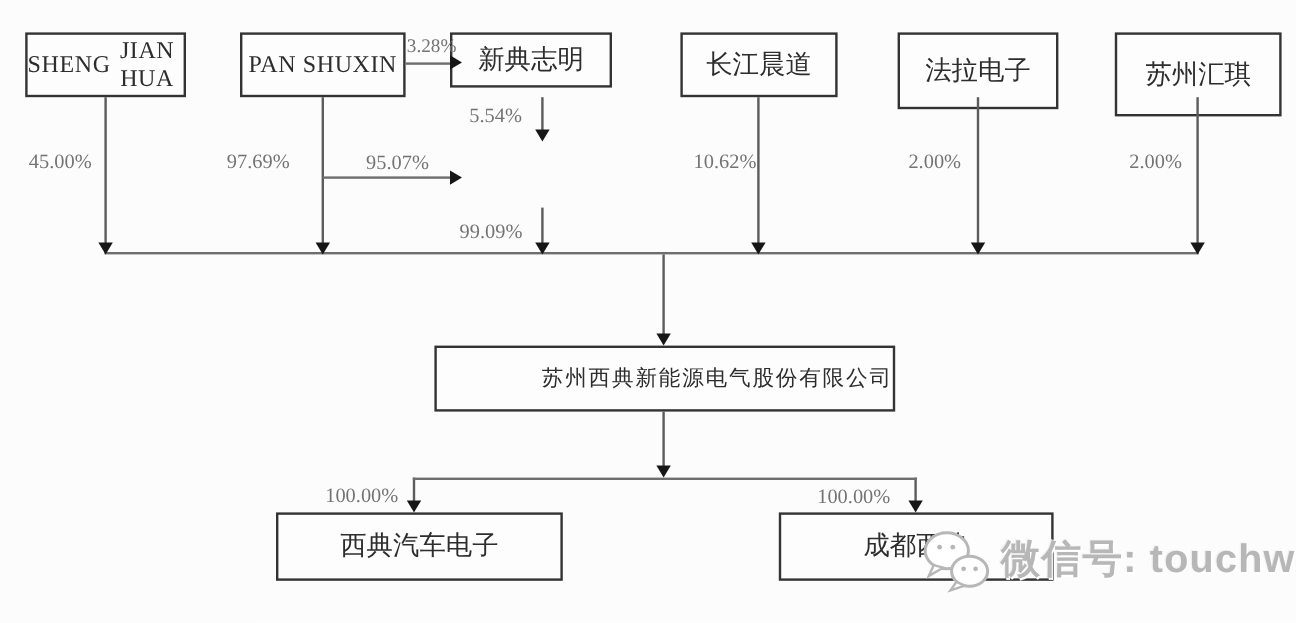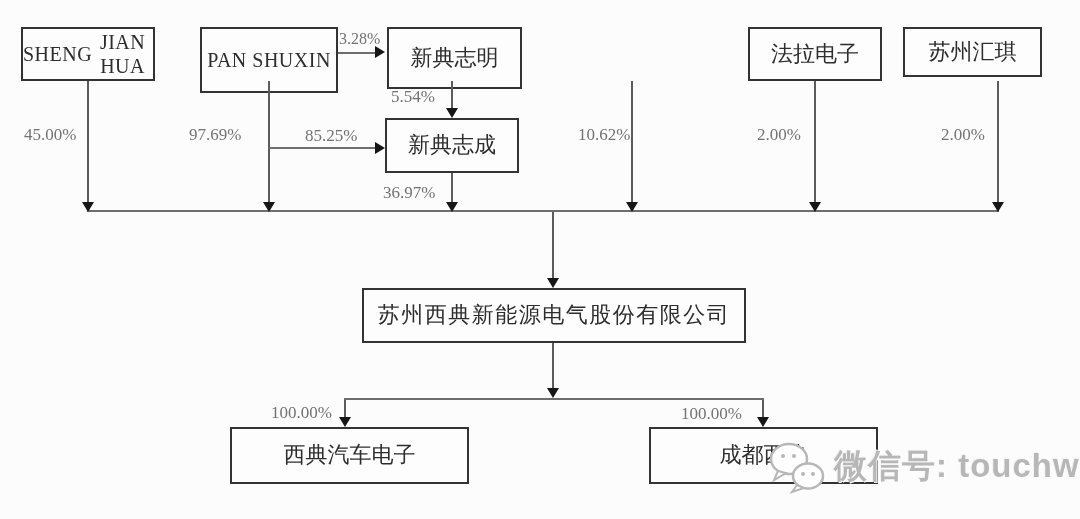--- a/index.html
+++ b/index.html
@@ -18,21 +18,21 @@
     display:flex;
     flex-direction:row;
     align-items:center;
     justify-content:center;
     font-size:22px;
     color:#2d2d2d;
     text-align:center;
     line-height:1.2;
   }
   .node.latin{font-size:20px;line-height:1.2;letter-spacing:.5px;}
-  .node.main{font-size:22px;letter-spacing:1.5px;}
+  .node.main{font-size:18px;letter-spacing:1.5px;justify-content:flex-end;}
   .vline{position:absolute;width:2px;background:#5c5c5c;}
   .hline{position:absolute;height:2px;background:#6e6e6e;}
   .arrd{position:absolute;width:0;height:0;
     border-left:6px solid transparent;border-right:6px solid transparent;
     border-top:10px solid #161616;}
   .arrr{position:absolute;width:0;height:0;
     border-top:6px solid transparent;border-bottom:6px solid transparent;
     border-left:10px solid #161616;}
   .pct{
     position:absolute;
@@ -62,41 +62,41 @@
 </head>
 <body>
 
 <div class="stage">
 
   <div class="node latin" style="left:21px;top:27px;width:134px;height:54px">
     <span>SHENG</span>
     <span>JIAN HUA</span>
   </div>
 
-  <div class="node latin" style="left:200px;top:27px;width:138px;height:66px">
+  <div class="node latin" style="left:200px;top:27px;width:138px;height:54px">
     <span>PAN SHU</span>
     <span>XIN</span>
   </div>
 
-  <div class="node" style="left:387px;top:27px;width:135px;height:62px">
+  <div class="node" style="left:375px;top:27px;width:135px;height:46px">
     <span>新典志明</span>
   </div>
 
+  <div class="node" style="left:567px;top:27px;width:131px;height:54px">
+    <span>长江晨道</span>
+  </div>
 
-  <div class="node" style="left:748px;top:27px;width:134px;height:54px">
+  <div class="node" style="left:748px;top:27px;width:134px;height:64px">
     <span>法拉电子</span>
   </div>
 
-  <div class="node" style="left:903px;top:27px;width:139px;height:50px">
+  <div class="node" style="left:929px;top:27px;width:139px;height:70px">
     <span>苏州汇琪</span>
   </div>
 
-  <div class="node" style="left:385px;top:118px;width:134px;height:55px">
-    <span>新典志成</span>
-  </div>
 
   <div class="node main" style="left:362px;top:288px;width:384px;height:55px">
     <span>苏州西典新能源电气股份有限公司</span>
   </div>
 
   <div class="node" style="left:230px;top:427px;width:239px;height:57px">
     <span>西典汽车电子</span>
   </div>
 
   <div class="node" style="left:649px;top:427px;width:229px;height:57px">
@@ -131,22 +131,22 @@
   <div class="arrd" style="left:547px;top:388px"></div>
   <div class="arrd" style="left:339px;top:417px"></div>
   <div class="arrd" style="left:757px;top:417px"></div>
   <div class="arrr" style="left:375px;top:46px"></div>
   <div class="arrr" style="left:375px;top:142px"></div>
 
   <div class="pct" style="left:24px;top:125px">45.00%</div>
   <div class="pct" style="left:189px;top:125px">97.69%</div>
   <div class="pct small" style="left:339px;top:30px">3.28%</div>
   <div class="pct" style="left:391px;top:87px">5.54%</div>
-  <div class="pct" style="left:305px;top:126px">85.25%</div>
-  <div class="pct" style="left:383px;top:183px">36.97%</div>
+  <div class="pct" style="left:305px;top:126px">95.07%</div>
+  <div class="pct" style="left:383px;top:183px">99.09%</div>
   <div class="pct" style="left:578px;top:125px">10.62%</div>
   <div class="pct" style="left:757px;top:125px">2.00%</div>
   <div class="pct" style="left:941px;top:125px">2.00%</div>
   <div class="pct" style="left:271px;top:403px">100.00%</div>
   <div class="pct" style="left:681px;top:404px">100.00%</div>
 
   <div class="watermark">
     <svg width="64" height="56" viewBox="0 0 64 56">
       <ellipse cx="25" cy="21" rx="18" ry="15" fill="#ffffff" stroke="#b7b7b7" stroke-width="2.5"></ellipse>
       <path d="M14 33 L10 42 L22 35 Z" fill="#ffffff" stroke="#b7b7b7" stroke-width="2"></path>

